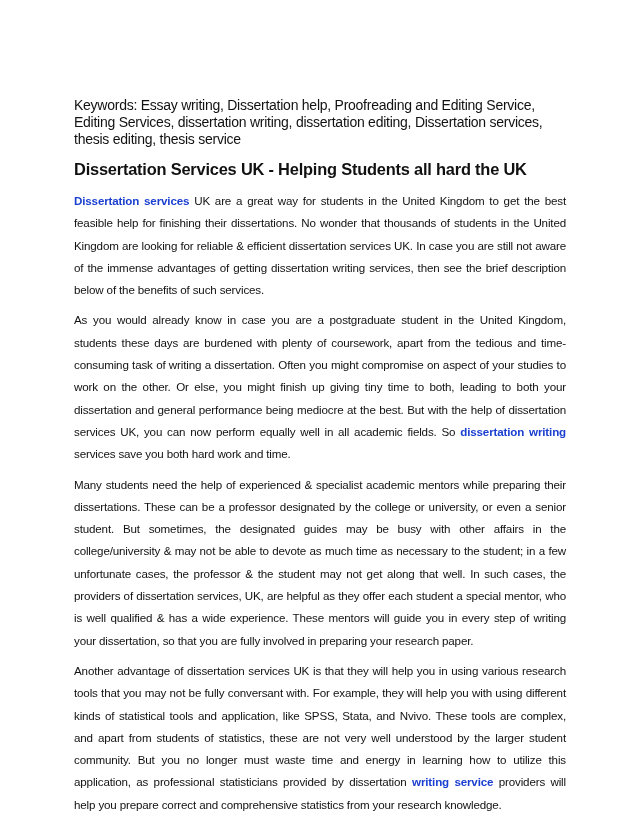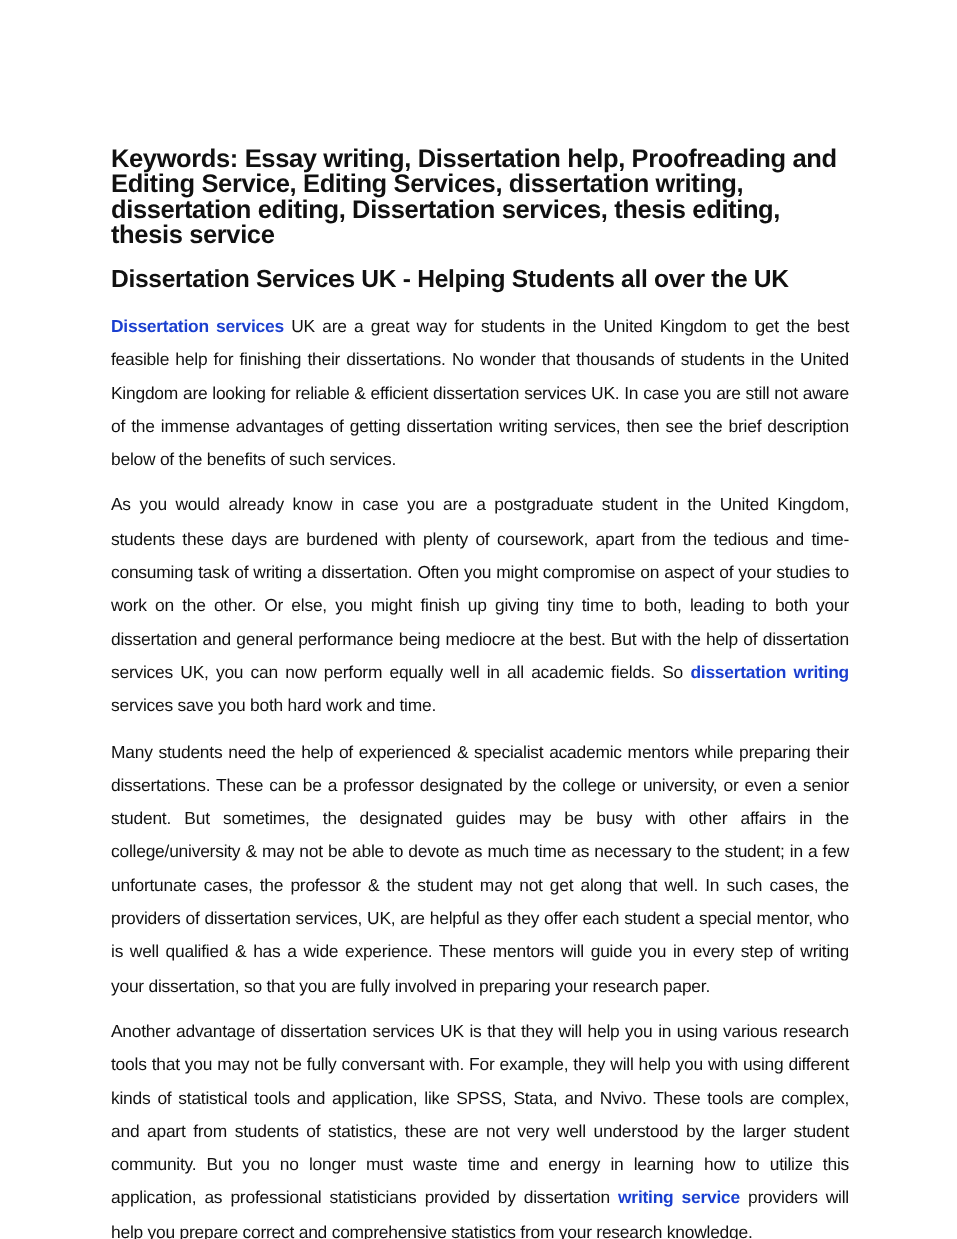--- a/index.html
+++ b/index.html
@@ -2,39 +2,39 @@
 <html><head>
 <meta charset="utf-8">
 <style>
   html, body { margin: 0; padding: 0; background: #ffffff; }
   body { width: 638px; height: 826px; overflow: hidden; position: relative; }
   .page {
     position: absolute; left: 74px; top: 97px; width: 492px;
     font-family: "Liberation Sans", sans-serif; color: #111;
   }
   .keywords {
-    font-weight: bold; font-size: 17px; line-height: 17px; margin: 0 0 10px 0;
+    font-weight: normal; font-size: 14px; line-height: 17px; margin: 0 0 10px 0;
     letter-spacing: -0.25px;
   }
   .title {
     font-weight: bold; font-size: 16.4px; line-height: 22px; margin: 0 0 10px 0;
     letter-spacing: -0.2px;
   }
   p.body {
     font-size: 11.6px; line-height: 22.3px; margin: 0 0 8px 0;
     text-align: justify; letter-spacing: -0.15px;
   }
   a.link { color: #1a3fd0; font-weight: bold; }
 </style>
 </head>
 <body>
 
 <div class="page">
   <p class="keywords">Keywords: Essay writing, Dissertation help, Proofreading and Editing Service, Editing Services, dissertation writing, dissertation editing, Dissertation services, thesis editing, thesis service</p>
-  <h1 class="title">Dissertation Services UK - Helping Students all over the UK</h1>
+  <h1 class="title">Dissertation Services UK - Helping Students all hard the UK</h1>
 
   <p class="body"><a class="link">Dissertation services</a><span> UK are a great way for students in the United Kingdom to get the best feasible help for finishing their dissertations. No wonder that thousands of students in the United Kingdom are looking for reliable &amp; efficient dissertation services UK. In case you are still not aware of the immense advantages of getting dissertation writing services, then see the brief description below of the benefits of such services.</span></p>
 
   <p class="body"><span>As you would already know in case you are a postgraduate student in the United Kingdom, students these days are burdened with plenty of coursework, apart from the tedious and time-consuming task of writing a dissertation. Often you might compromise on aspect of your studies to work on the other. Or else, you might finish up giving tiny time to both, leading to both your dissertation and general performance being mediocre at the best. But with the help of dissertation services UK, you can now perform equally well in all academic fields. So </span><a class="link">dissertation writing</a><span> services save you both hard work and time.</span></p>
 
   <p class="body">Many students need the help of experienced &amp; specialist academic mentors while preparing their dissertations. These can be a professor designated by the college or university, or even a senior student. But sometimes, the designated guides may be busy with other affairs in the college/university &amp; may not be able to devote as much time as necessary to the student; in a few unfortunate cases, the professor &amp; the student may not get along that well. In such cases, the providers of dissertation services, UK, are helpful as they offer each student a special mentor, who is well qualified &amp; has a wide experience. These mentors will guide you in every step of writing your dissertation, so that you are fully involved in preparing your research paper.</p>
 
   <p class="body"><span>Another advantage of dissertation services UK is that they will help you in using various research tools that you may not be fully conversant with. For example, they will help you with using different kinds of statistical tools and application, like SPSS, Stata, and Nvivo. These tools are complex, and apart from students of statistics, these are not very well understood by the larger student community. But you no longer must waste time and energy in learning how to utilize this application, as professional statisticians provided by dissertation </span><a class="link">writing service</a><span> providers will help you prepare correct and comprehensive statistics from your research knowledge.</span></p>
 
   <p class="body">These are only a quantity of the lots of benefits you will get with dissertation services UK. But even these ought to be to persuade you of the desirability of getting nice dissertation writing</p>

